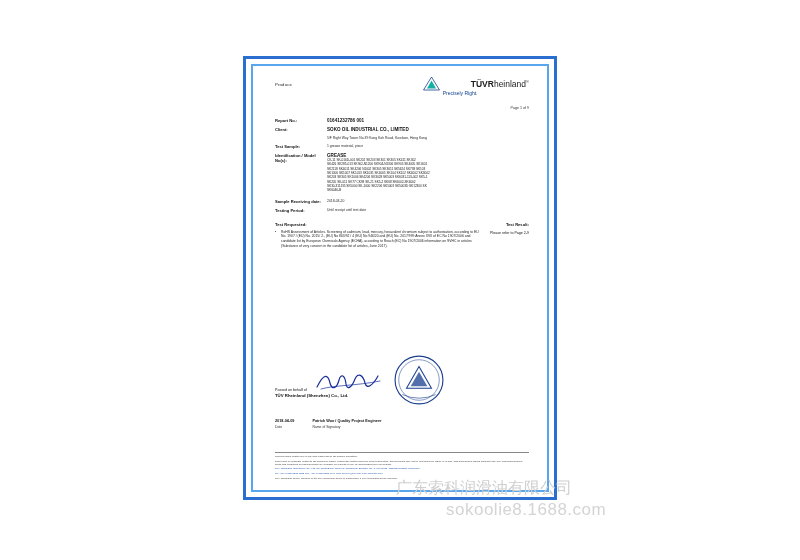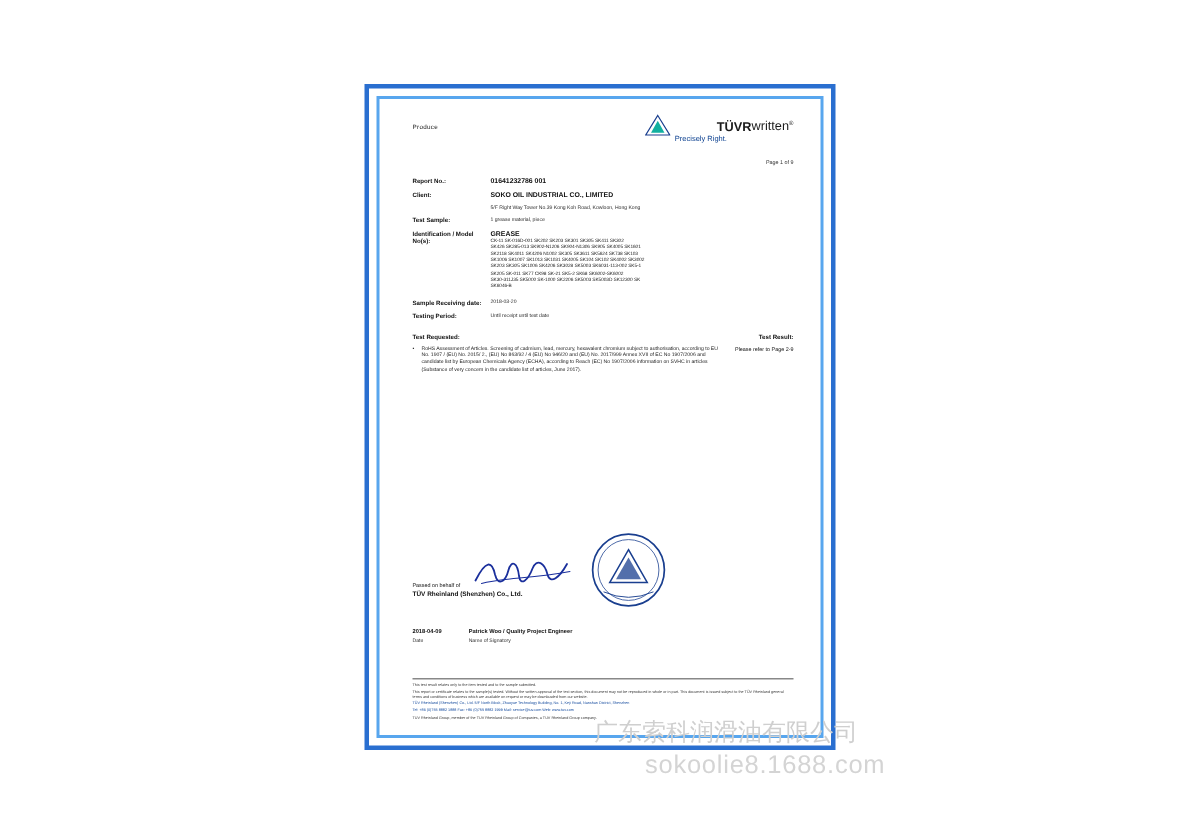--- a/index.html
+++ b/index.html
@@ -245,21 +245,21 @@
     position: absolute;
     left: 396px;
     top: 478px;
     font-size: 16px;
     color: #cfcfcf;
     font-family: "DejaVu Sans", sans-serif;
     white-space: nowrap;
   }
   .wm-url {
     position: absolute;
-    left: 430px;
+    left: 446px;
     top: 500px;
     font-size: 17px;
     color: #d4d4d4;
     font-family: "Liberation Sans", sans-serif;
     letter-spacing: .5px;
     white-space: nowrap;
   }
 </style>
 </head>
 <body>
@@ -270,21 +270,21 @@
 
       <div class="hdr">
         <div class="hdr-left">Produce</div>
 
         <div class="logo-wrap">
           <svg class="logo-mark" viewBox="0 0 34 30">
             <polygon points="17,2 33,28 1,28" fill="none" stroke="#1a3f8f" stroke-width="1.6"></polygon>
             <polygon points="17,9 26,25 8,25" fill="#12b0a0"></polygon>
           </svg>
           <div class="logo-text">
-            <div class="logo-title"><b>TÜVR</b><span>written</span><span class="reg">®</span></div>
+            <div class="logo-title"><b>TÜVR</b><span>heinland</span><span class="reg">®</span></div>
             <div class="logo-tag">Precisely Right.</div>
           </div>
         </div>
 
         <div class="page-of">Page 1 of 9</div>
       </div>
 
       <div class="body">
 
         <div class="row">

